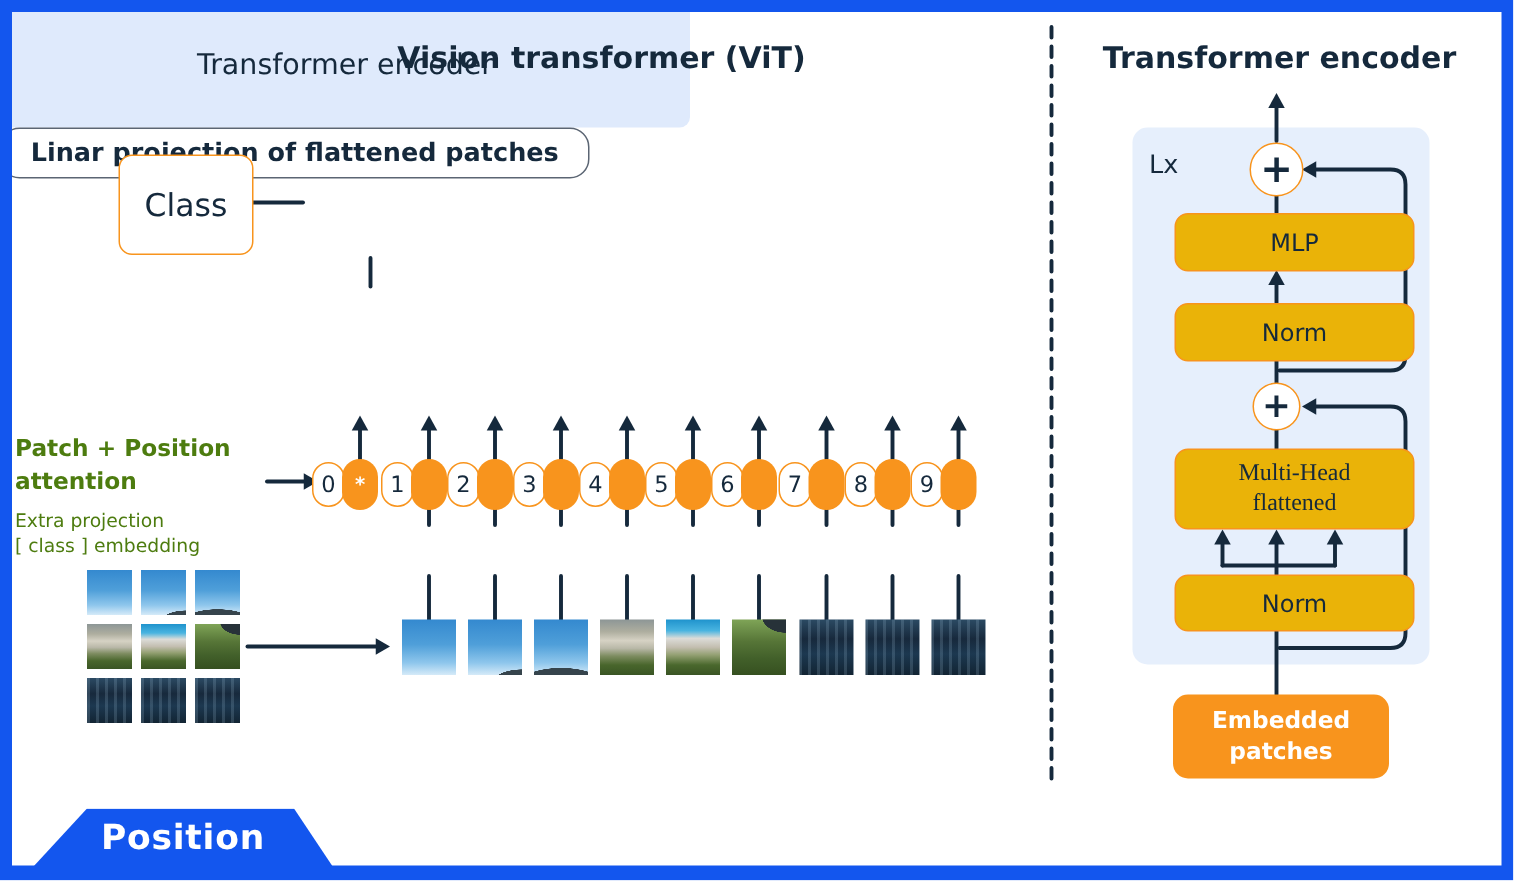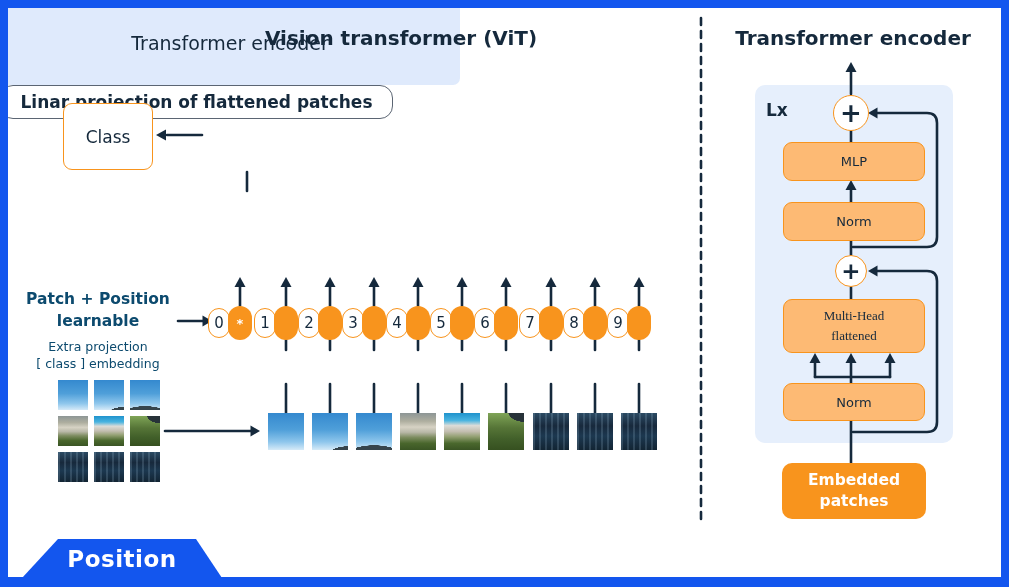--- a/index.html
+++ b/index.html
@@ -2,50 +2,50 @@
 <html><head>
 <meta charset="utf-8">
 <style>
   html,body{margin:0;padding:0;background:#fff;font-family:"DejaVu Sans","Liberation Sans",sans-serif;}
   #canvas{position:relative;width:1009px;height:587px;background:#ffffff;overflow:hidden;}
   .frame{position:absolute;inset:0;border:8px solid #1356ee;border-bottom-width:10px;z-index:20;pointer-events:none;}
   .title{position:absolute;top:26px;font-size:20px;font-weight:bold;color:#15293c;text-align:center;z-index:4;}
   #vit-title{left:8px;width:692px;padding-left:47px;}
   #enc-title{left:705px;width:296px;}
   .obox{position:absolute;background:#fff;border:1.6px solid #f8941d;border-radius:9px;display:flex;align-items:center;justify-content:center;text-align:center;color:#15293c;z-index:4;box-sizing:border-box;}
-  #class-box{left:63px;top:103px;width:90px;height:67px;font-size:17px;}
+  #class-box{left:79px;top:103px;width:90px;height:67px;font-size:21px;}
   #mlp-head-box{left:202px;top:100px;width:90px;height:72px;font-size:17px;line-height:23px;padding:0 12px;}
   #encoder-box{left:202px;top:190px;width:460px;height:85px;background:#dfeafc;border-radius:7px;display:flex;align-items:center;justify-content:center;font-size:19px;color:#15293c;z-index:2;}
   #projection-box{left:268px;top:350px;width:393px;height:34px;background:#fff;border:1.6px solid #5b6573;border-radius:13px;display:flex;align-items:center;justify-content:center;font-size:17px;font-weight:bold;color:#15293c;z-index:3;box-sizing:border-box;}
-  .lbl{position:absolute;text-align:center;color:#0c4a6e;z-index:3;}
+  .lbl{position:absolute;text-align:left;color:#4d7c0f;z-index:3;}
   #patch-pos-label{left:10px;top:288px;width:176px;font-size:15.5px;font-weight:bold;line-height:22px;}
   #extra-label{left:10px;top:338px;width:176px;font-size:12.5px;line-height:17px;}
   
   .token{position:absolute;top:306px;width:44px;height:34px;z-index:5;}
   .num{position:absolute;left:0;top:2px;width:22px;height:30px;background:#fff;border:1.5px solid #f8941d;border-radius:11px;display:flex;align-items:center;justify-content:center;font-size:15px;color:#15293c;box-sizing:border-box;}
   .emb{position:absolute;left:20px;top:0;width:24px;height:34px;background:#f8941d;border-radius:12px;display:flex;align-items:center;justify-content:center;color:#fff;font-size:13px;font-weight:bold;}
   
   .patch{position:absolute;top:413px;width:36px;height:37px;z-index:4;}
   .p-sky-a{background:linear-gradient(180deg,#3489cf 0%,#4f9fd9 45%,#8ec6ec 78%,#d5eaf8 100%);}
   .p-sky-b{background:radial-gradient(100% 42% at 100% 112%,#36444c 52%,rgba(0,0,0,0) 53%),linear-gradient(180deg,#3489cf 0%,#4f9fd9 45%,#8ec6ec 78%,#d5eaf8 100%);}
   .p-sky-c{background:radial-gradient(145% 58% at 50% 120%,#36444c 56%,rgba(0,0,0,0) 57%),linear-gradient(180deg,#3489cf 0%,#4f9fd9 45%,#8ec6ec 78%,#d5eaf8 100%);}
   .p-bldg-a{background:linear-gradient(180deg,#8d9696 0%,#aeae9f 22%,#d6d2c4 38%,#b9b8a8 52%,#7d8c60 66%,#49662c 82%,#3a5524 100%);}
   .p-bldg-b{background:linear-gradient(180deg,#1f93cd 0%,#49b4e0 20%,#dcdcd8 34%,#c3beb0 50%,#93a072 64%,#4a682d 82%,#3a5424 100%);}
   .p-bldg-c{background:radial-gradient(95% 62% at 100% -5%,#273239 46%,rgba(0,0,0,0) 47%),linear-gradient(180deg,#7fa457 0%,#567537 40%,#42602a 70%,#365020 100%);}
   .p-water{background:repeating-linear-gradient(90deg,rgba(173,205,227,.18) 0 2px,rgba(0,0,0,0) 2px 6px),linear-gradient(180deg,#2b4a63 0%,#17293c 35%,#1c3850 62%,#122433 100%);}
   
   #thumb-grid{position:absolute;left:58px;top:380px;width:102px;height:102px;display:grid;grid-template-columns:30px 30px 30px;grid-template-rows:30px 30px 30px;gap:6px;z-index:3;}
   .cell{width:30px;height:30px;}
   
   #right-panel-bg{position:absolute;left:755px;top:85px;width:198px;height:358px;background:#e6effc;border-radius:10px;z-index:1;}
-  #lx-label{position:absolute;left:766px;top:100px;font-size:17px;font-weight:bold;color:#15293c;z-index:4;}
+  #lx-label{position:absolute;left:766px;top:100px;font-size:17px;font-weight:normal;color:#15293c;z-index:4;}
   .addc{position:absolute;background:#fff;border:1.8px solid #f8941d;border-radius:50%;display:flex;align-items:center;justify-content:center;font-weight:bold;color:#15293c;z-index:4;box-sizing:border-box;}
   #add-top{left:833px;top:95px;width:36px;height:36px;font-size:26px;}
   #add-bottom{left:835px;top:255px;width:32px;height:32px;font-size:23px;}
-  .rbox{position:absolute;left:783px;width:142px;background:#fdba74;border:1.6px solid #f8941d;border-radius:9px;display:flex;align-items:center;justify-content:center;text-align:center;font-size:13px;color:#15293c;z-index:4;box-sizing:border-box;}
+  .rbox{position:absolute;left:783px;width:160px;background:#eab308;border:1.6px solid #f8941d;border-radius:9px;display:flex;align-items:center;justify-content:center;text-align:center;font-size:16px;color:#15293c;z-index:4;box-sizing:border-box;}
   #mlp-box{top:142px;height:39px;}
   #norm-top-box{top:202px;height:39px;}
   #mha-box{top:299px;height:54px;line-height:20px;font-family:Liberation Serif, serif;}
   #norm-bottom-box{top:383px;height:38px;}
   #embedded-box{position:absolute;left:782px;top:463px;width:144px;height:56px;background:#f8941d;border-radius:10px;display:flex;align-items:center;justify-content:center;text-align:center;color:#fff;font-size:15.5px;font-weight:bold;line-height:21px;z-index:4;}
   
   #wires{position:absolute;inset:0;z-index:2;color:#15293c;}
   
   #brand{position:absolute;left:22px;top:539px;width:200px;height:39px;background:#1356ee;clip-path:polygon(18% 0%,87% 0%,100% 100%,0% 100%);display:flex;align-items:center;justify-content:center;z-index:21;}
   #brand span{color:#fff;font-size:23px;font-weight:bold;letter-spacing:.5px;}
@@ -142,21 +142,21 @@
 
   <div class="title" id="vit-title">Vision transformer (ViT)</div>
   <div class="title" id="enc-title">Transformer encoder</div>
 
   <div class="obox" id="class-box">Class</div>
   <div id="encoder-box">Transformer encoder</div>
   <div id="projection-box">Linar projection of flattened patches</div>
 
   <div class="lbl" id="patch-pos-label">
     <div>Patch + Position</div>
-    <div>learnable</div>
+    <div>attention</div>
   </div>
   <div class="lbl" id="extra-label">
     <div>Extra projection</div>
     <div>[ class ] embedding</div>
   </div>
 
   <div class="token" style="left:208px">
     <span class="num">
         <span>0</span>
       </span>

